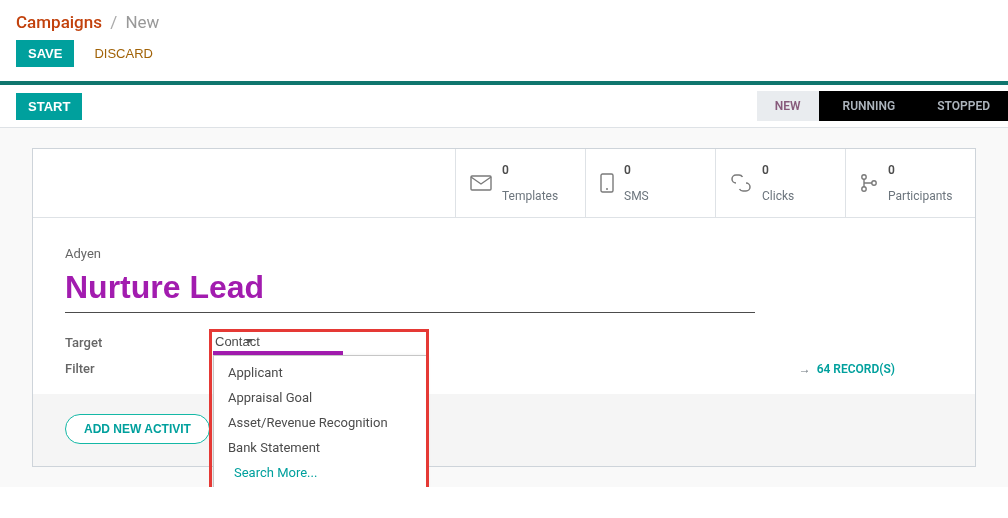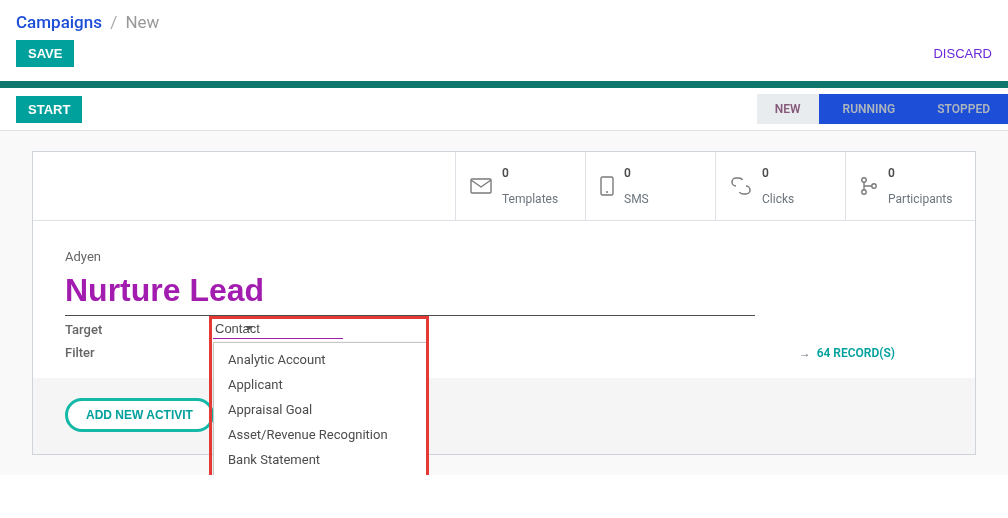--- a/index.html
+++ b/index.html
@@ -3,39 +3,39 @@
 <meta charset="utf-8">
 <style>
   * { box-sizing: border-box; margin: 0; padding: 0; }
   body {
     font-family: -apple-system, BlinkMacSystemFont, "Segoe UI", Roboto, "Helvetica Neue", Arial, sans-serif;
     font-size: 13px;
     color: #4c4c4c;
     background: #fff;
   }
   .breadcrumb { padding: 12px 16px 8px; font-size: 17px; }
-  .breadcrumb .main { color: #1d4ed8; font-weight: 500; }
+  .breadcrumb .main { color: #c2410c; font-weight: 500; }
   .breadcrumb .sep { color: #aaa; margin: 0 4px; }
   .breadcrumb .current { color: #999; }
-  .toolbar { padding: 0 16px 14px; display: flex; gap: 20px; align-items: center; justify-content: space-between; }
+  .toolbar { padding: 0 16px 14px; display: flex; gap: 20px; align-items: center; }
   .btn-primary {
     background: #00a09d; color: #fff; border: none; padding: 6px 12px;
     font-weight: 600; font-size: 13px; cursor: pointer;
   }
-  .btn-link { color: #6d28d9; background: none; border: none; font-size: 13px; cursor: pointer; font-weight: 500; }
+  .btn-link { color: #a16207; background: none; border: none; font-size: 13px; cursor: pointer; font-weight: 500; }
   .statusbar {
-    border-top: 7px solid #0f766e; border-bottom: 1px solid #dee2e6;
+    border-top: 4px solid #0f766e; border-bottom: 1px solid #dee2e6;
     display: flex; align-items: center; padding: 6px 0 6px 16px; gap: 8px;
     background: #fff;
   }
   .statusbar .spacer { flex: 1; }
   .status-steps { display: flex; align-items: center; }
   .status-step {
     position: relative; padding: 8px 18px; font-size: 12px; font-weight: 600;
-    color: #adb5bd; background: #1d4ed8;
+    color: #adb5bd; background: #000000;
   }
   .status-step.active { background: #e9ecef; color: #875a7b; }
   .status-step.active::after {
     content: ""; position: absolute; right: -9px; top: 0; bottom: 0;
     width: 0; height: 0;
     border-top: 15px solid transparent; border-bottom: 15px solid transparent;
     border-left: 9px solid #e9ecef;
   }
   .status-step:not(.active)::after {
     content: ""; position: absolute; right: -8px; top: 0; bottom: 0;
@@ -56,25 +56,25 @@
   .stat-box .num { font-weight: 600; color: #4c4c4c; font-size: 12px; }
   .stat-box .lbl { font-size: 12px; color: #6c757d; margin-top: 12px; }
   .form-area { padding: 28px 32px 0; }
   .form-area .field-label { font-size: 13px; color: #666; margin-bottom: 6px; display: block; }
   .big-input {
     width: 690px; max-width: 100%;
     border: none; border-bottom: 1px solid #4c4c4c;
     font-size: 32px; padding: 2px 0 6px; outline: none; color: #a21caf;
     font-weight: 700;
   }
-  .fields-row { display: flex; margin-top: 4px; }
+  .fields-row { display: flex; margin-top: 20px; }
   .fields-row .label-col { width: 148px; font-size: 13px; color: #666; padding-top: 2px; font-weight: 500; }
   .fields-row .val-col { position: relative; }
   .dropdown-input {
-    border: none; border-bottom: 1px solid #a21caf; padding: 1px 22px 2px 2px;
+    border: none; border-bottom: 4px solid #a21caf; padding: 1px 22px 2px 2px;
     width: 130px; font-size: 13px; outline: none; color: #4c4c4c;
   }
   .caret {
     position: absolute; right: 120px; top: 6px;
     width: 0; height: 0; border-left: 4px solid transparent;
     border-right: 4px solid transparent; border-top: 4px solid #555; pointer-events: none;
   }
   .filter-row { margin-top: 6px; display: flex; align-items: center; }
   .filter-row .label-col { width: 148px; font-size: 13px; color: #666; font-weight: 500; }
   .filter-row .val-col { flex: 1; display: flex; align-items: center; }
@@ -88,21 +88,21 @@
     padding: 4px 0;
   }
   .dropdown-menu .item { padding: 5px 14px; font-size: 13px; color: #4c4c4c; cursor: pointer; }
   .dropdown-menu .search-more { color: #00a09d; padding: 5px 20px 6px; font-size: 13px; cursor: pointer; }
   .highlight-box {
     position: absolute; left: -4px; top: -4px; width: 220px; height: 210px;
     border: 3px solid #e53935; pointer-events: none; z-index: 6;
   }
   .activity-bar { background: #f5f5f5; padding: 20px 32px 22px; margin-top: 18px; }
   .pill-btn {
-    background: #fff; color: #00a09d; border: 3px solid #14b8a6;
+    background: #fff; color: #00a09d; border: 1px solid #14b8a6;
     border-radius: 18px; padding: 7px 18px; font-size: 12px; font-weight: 600;
     cursor: pointer;
   }
   .dropdown-wrap { position: relative; width: 160px; }
   svg { display: block; }
 </style>
 </head>
 <body>
 
 <div class="breadcrumb">
@@ -187,21 +187,20 @@
       <input class="big-input" value="Nurture Lead" style="">
 
       <div class="fields-row">
         <div class="label-col">Target</div>
         <div class="val-col">
           <div class="dropdown-wrap">
             <input class="dropdown-input" value="Contact" style="">
             <span class="caret"></span>
             <div class="highlight-box"></div>
             <div class="dropdown-menu">
-              <div class="item">Analytic Account</div>
               <div class="item">Applicant</div>
               <div class="item">Appraisal Goal</div>
               <div class="item">Asset/Revenue Recognition</div>
               <div class="item">Bank Statement</div>
               <div class="search-more">Search More...</div>
             </div>
           </div>
         </div>
       </div>
 

